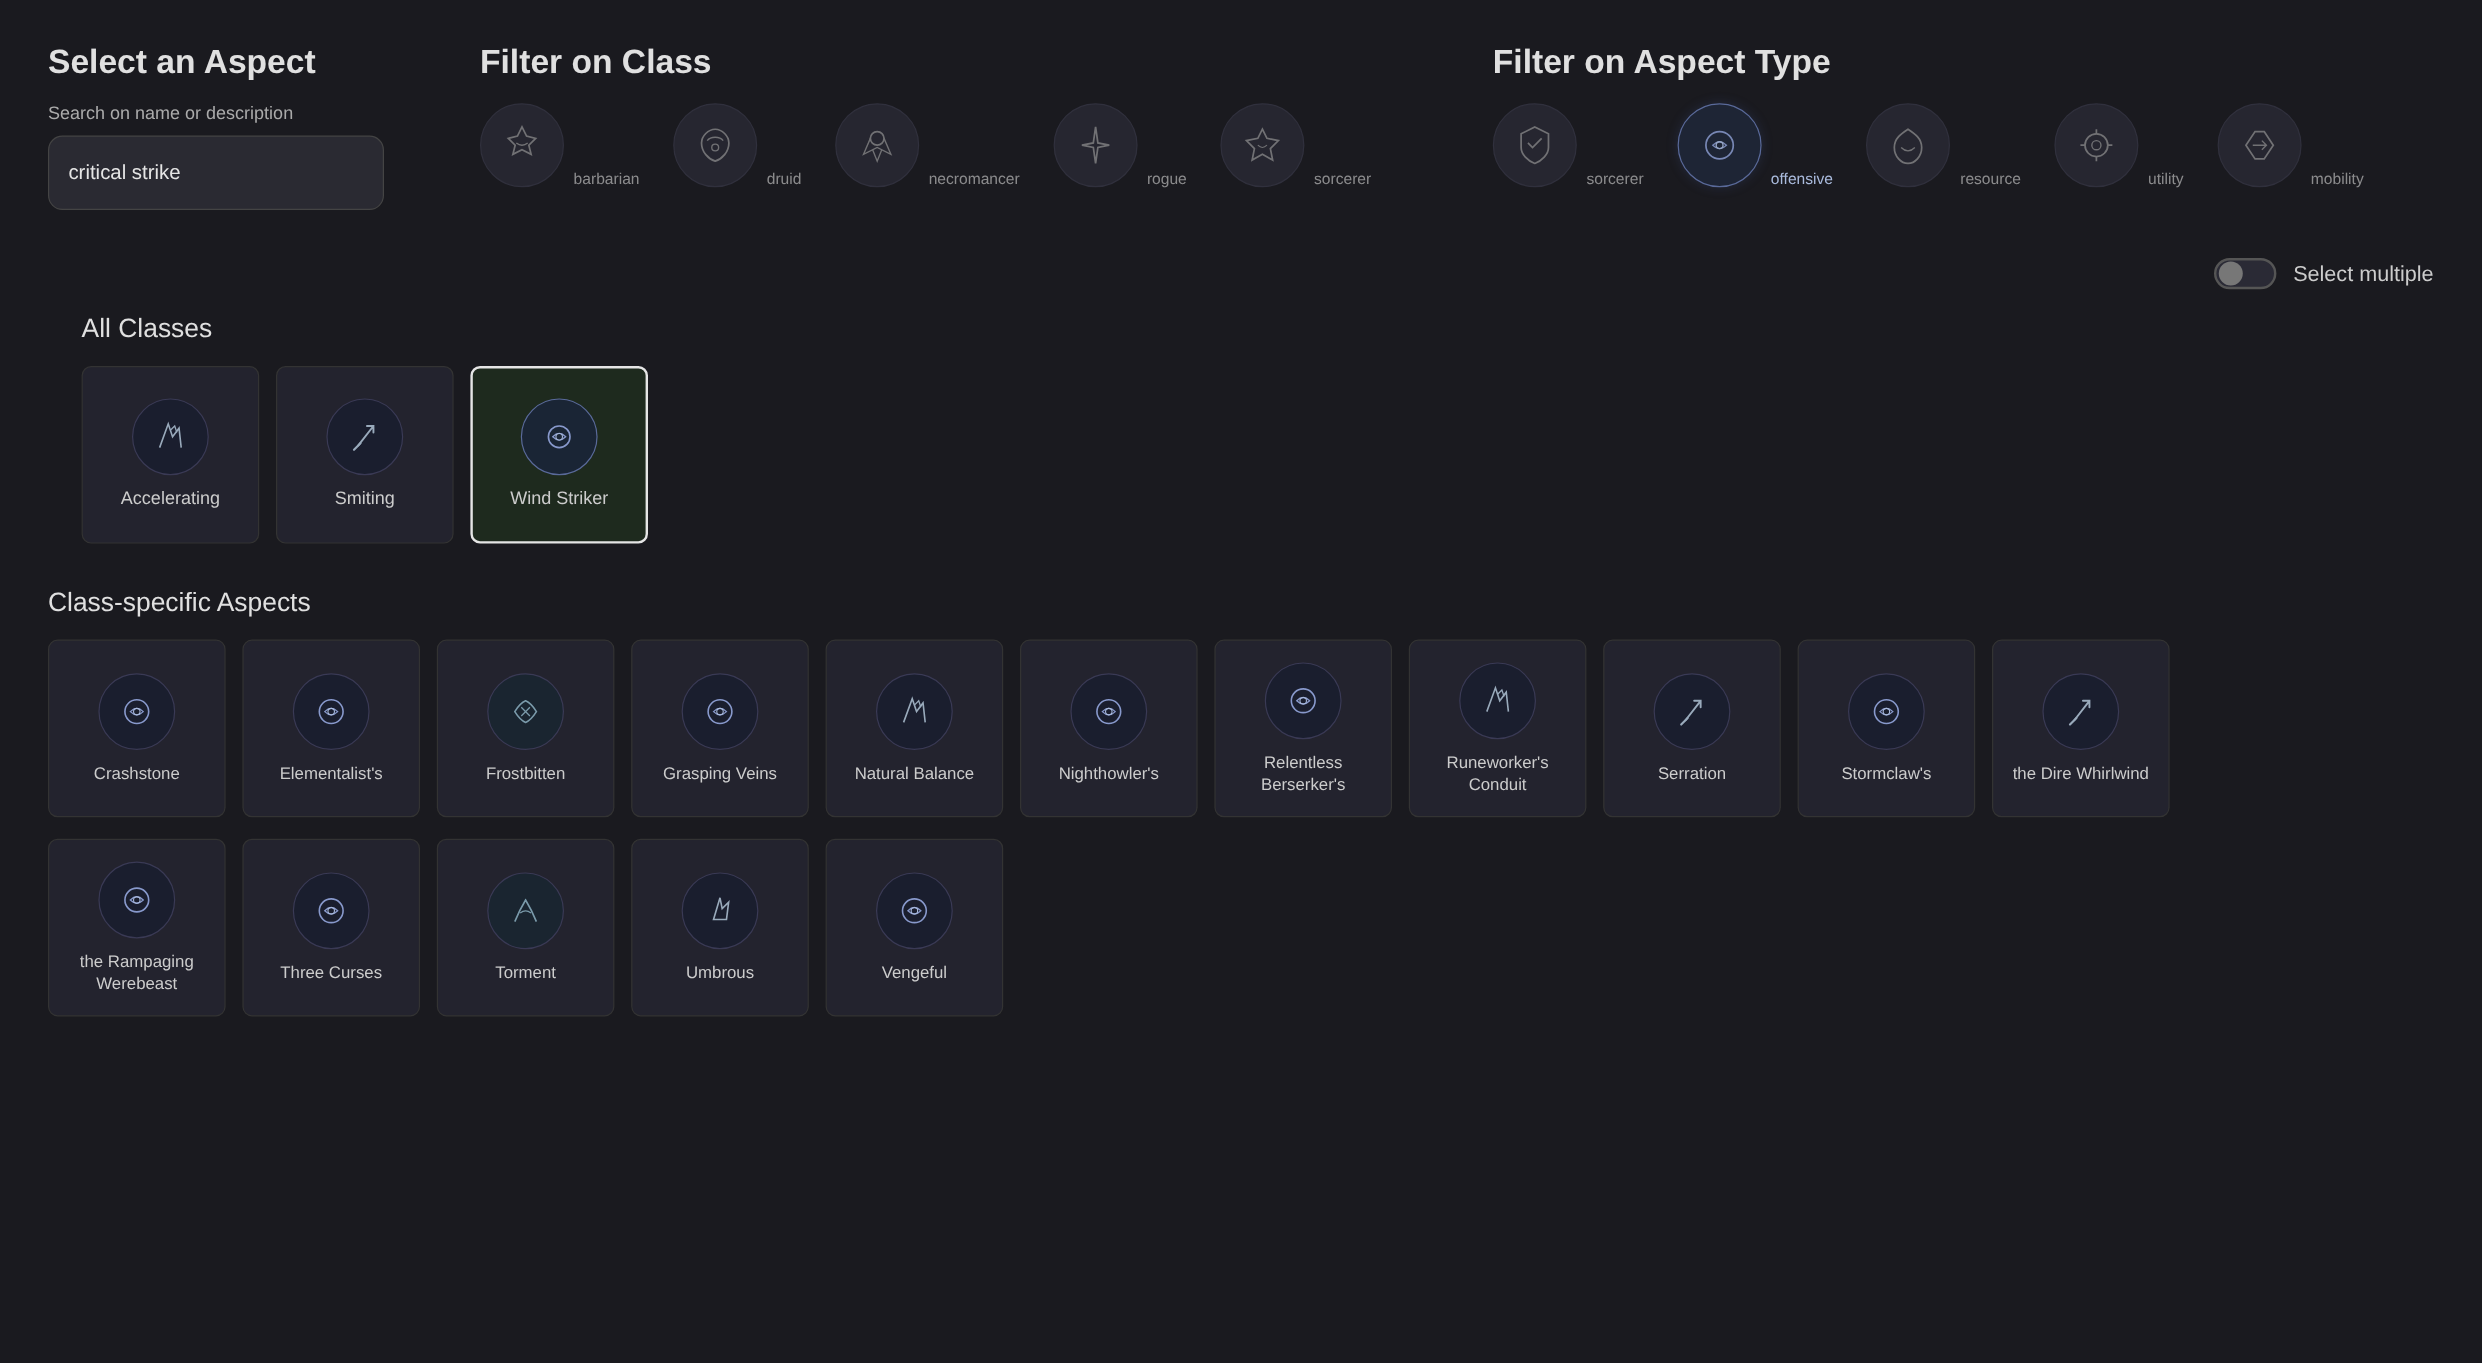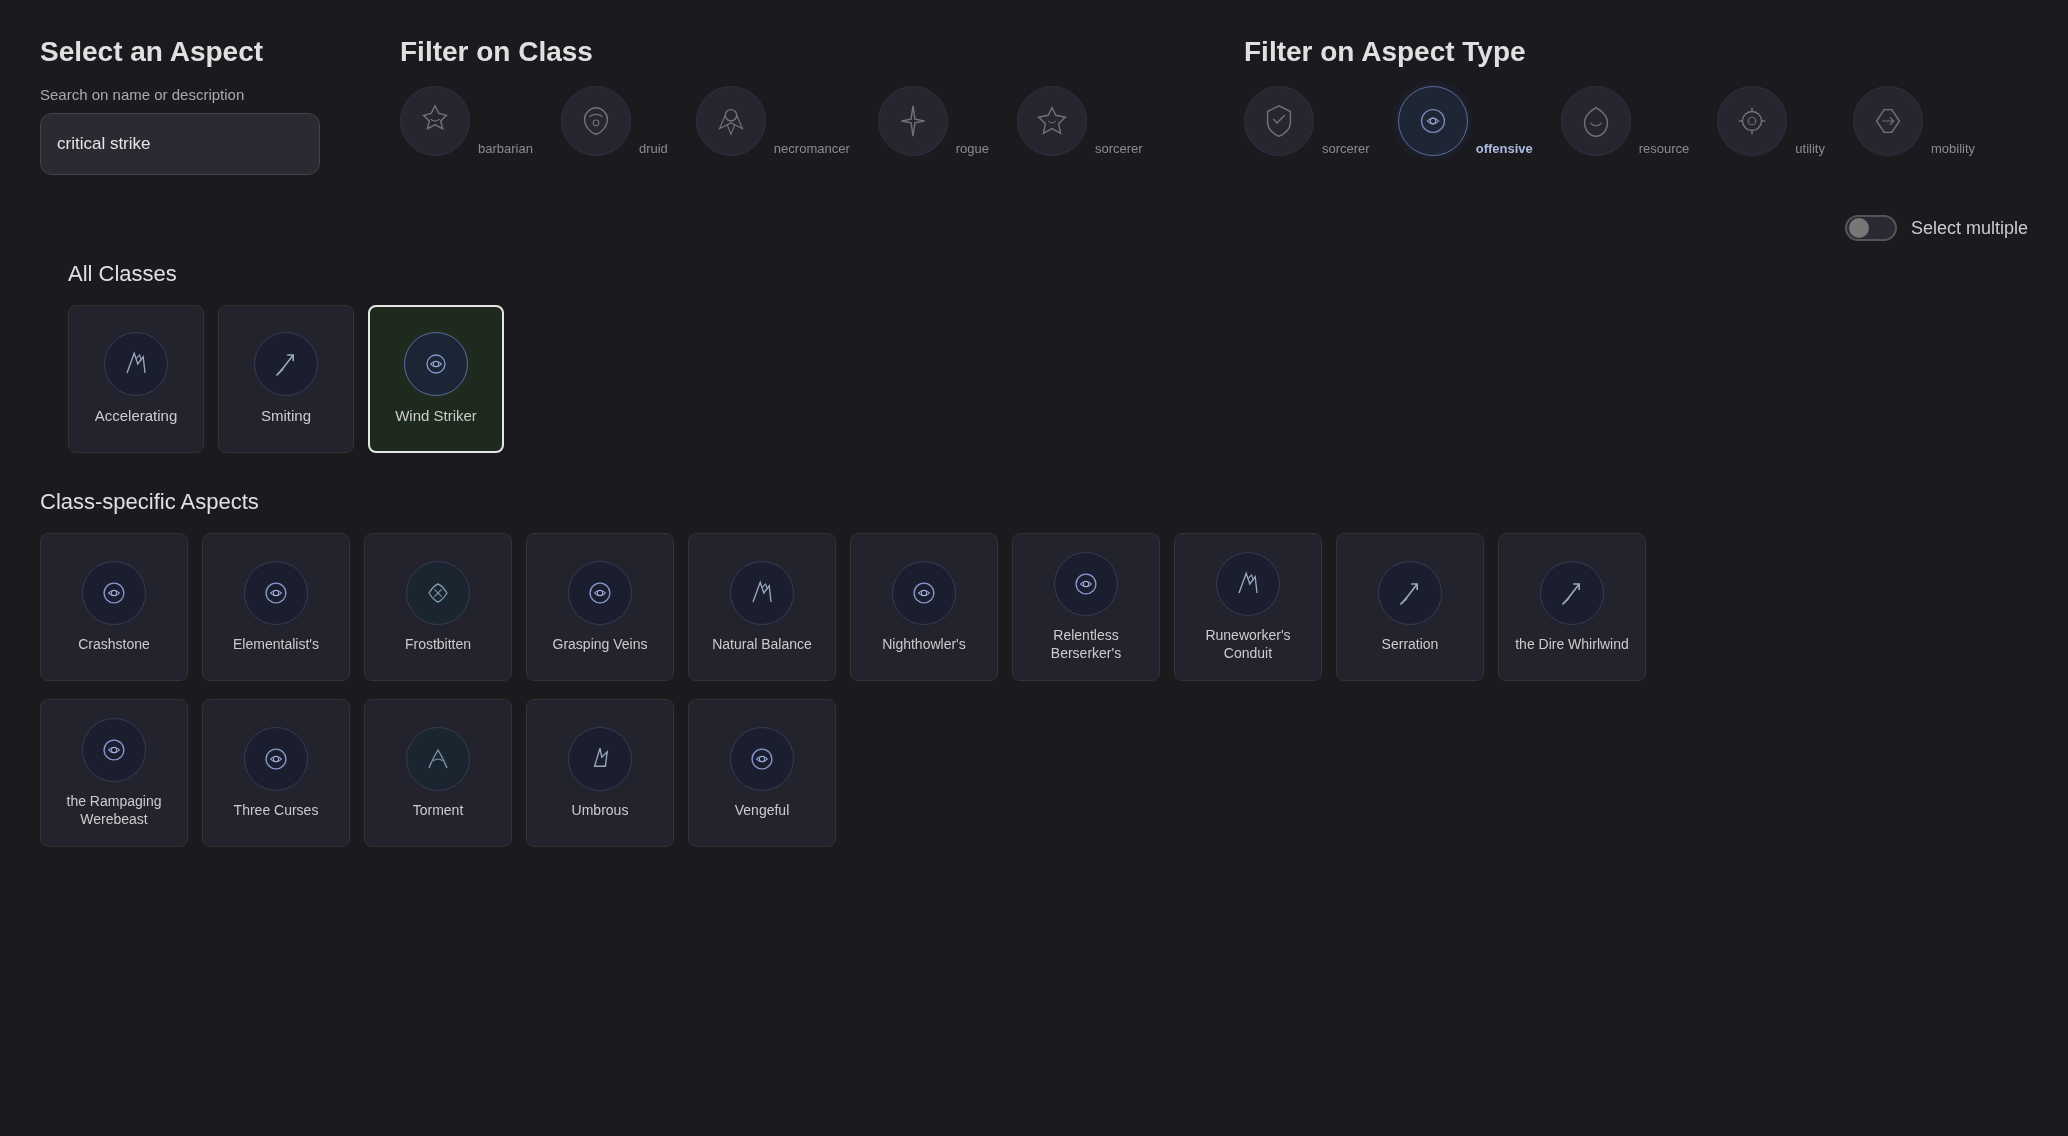--- a/index.html
+++ b/index.html
@@ -146,21 +146,21 @@
       color: #ccc;
       text-align: center;
       line-height: 1.3;
     }
     .all-classes-section { margin-bottom: 36px; padding-left: 28px; }
     .all-classes-grid {
       display: flex;
       gap: 14px;
     }
     .all-classes-card {
-      width: 136px;
+      width: 148px;
       height: 148px;
       background: #23232e;
       border: 1px solid #333;
       border-radius: 8px;
       display: flex;
       flex-direction: column;
       align-items: center;
       justify-content: center;
       gap: 10px;
       cursor: pointer;
@@ -253,21 +253,21 @@
       <div class="class-icon-item">
         <div class="icon-circle">
           <svg viewBox="0 0 40 40" fill="none" xmlns="http://www.w3.org/2000/svg">
             <path d="M20 4 L32 10 L32 22 C32 28 26 34 20 36 C14 34 8 28 8 22 L8 10 Z" stroke="#aaa" stroke-width="1.5" fill="none"></path>
             <path d="M14 18 L18 22 L26 14" stroke="#aaa" stroke-width="1.5" fill="none"></path>
           </svg>
         </div>
         <span class="icon-label">sorcerer</span>
       </div>
 
-      <div class="class-icon-item offensive-icon" style="opacity:1;font-weight:bold;">
+      <div class="class-icon-item offensive-icon" style="opacity:1;">
         <div class="icon-circle" style="background:#1e2535;border-color:#5a6a9a;box-shadow:0 0 10px #3a4a7a55;">
           <svg viewBox="0 0 40 40" fill="none" xmlns="http://www.w3.org/2000/svg">
             <circle cx="20" cy="20" r="12" stroke="#8899cc" stroke-width="1.5" fill="none"></circle>
             <path d="M14 20 Q20 14 26 20 Q20 26 14 20Z" stroke="#8899cc" stroke-width="1.2" fill="none"></path>
             <circle cx="20" cy="20" r="3" stroke="#aabbdd" stroke-width="1.2" fill="none"></circle>
           </svg>
         </div>
         <span class="icon-label" style="color:#aabbdd;">offensive</span>
       </div>
 
@@ -435,20 +435,30 @@
         <svg viewBox="0 0 40 40" fill="none">
           <path d="M14 28 L28 10 M22 10 L28 10 L28 16" stroke="#9ab" stroke-width="1.8" fill="none" stroke-linecap="round"></path>
           <path d="M10 32 L16 26" stroke="#9ab" stroke-width="2" fill="none" stroke-linecap="round"></path>
         </svg>
       </div>
       <span class="aspect-name">Serration</span>
     </div>
     <div class="aspect-card">
       <div class="aspect-icon-wrap">
         <svg viewBox="0 0 40 40" fill="none">
+          <circle cx="20" cy="20" r="11" stroke="#8899cc" stroke-width="1.5" fill="none"></circle>
+          <path d="M14 20 Q20 14 26 20 Q20 26 14 20Z" stroke="#8899cc" stroke-width="1.2" fill="none"></path>
+          <circle cx="20" cy="20" r="3" stroke="#aabbdd" stroke-width="1" fill="none"></circle>
+        </svg>
+      </div>
+      <span class="aspect-name">Stormclaw's</span>
+    </div>
+    <div class="aspect-card">
+      <div class="aspect-icon-wrap">
+        <svg viewBox="0 0 40 40" fill="none">
           <path d="M14 28 L28 10 M22 10 L28 10 L28 16" stroke="#9ab" stroke-width="1.8" fill="none" stroke-linecap="round"></path>
           <path d="M10 32 L16 26" stroke="#9ab" stroke-width="2" fill="none" stroke-linecap="round"></path>
         </svg>
       </div>
       <span class="aspect-name">the Dire Whirlwind</span>
     </div>
   </div>
 
   <div class="aspect-grid">
     <div class="aspect-card">

